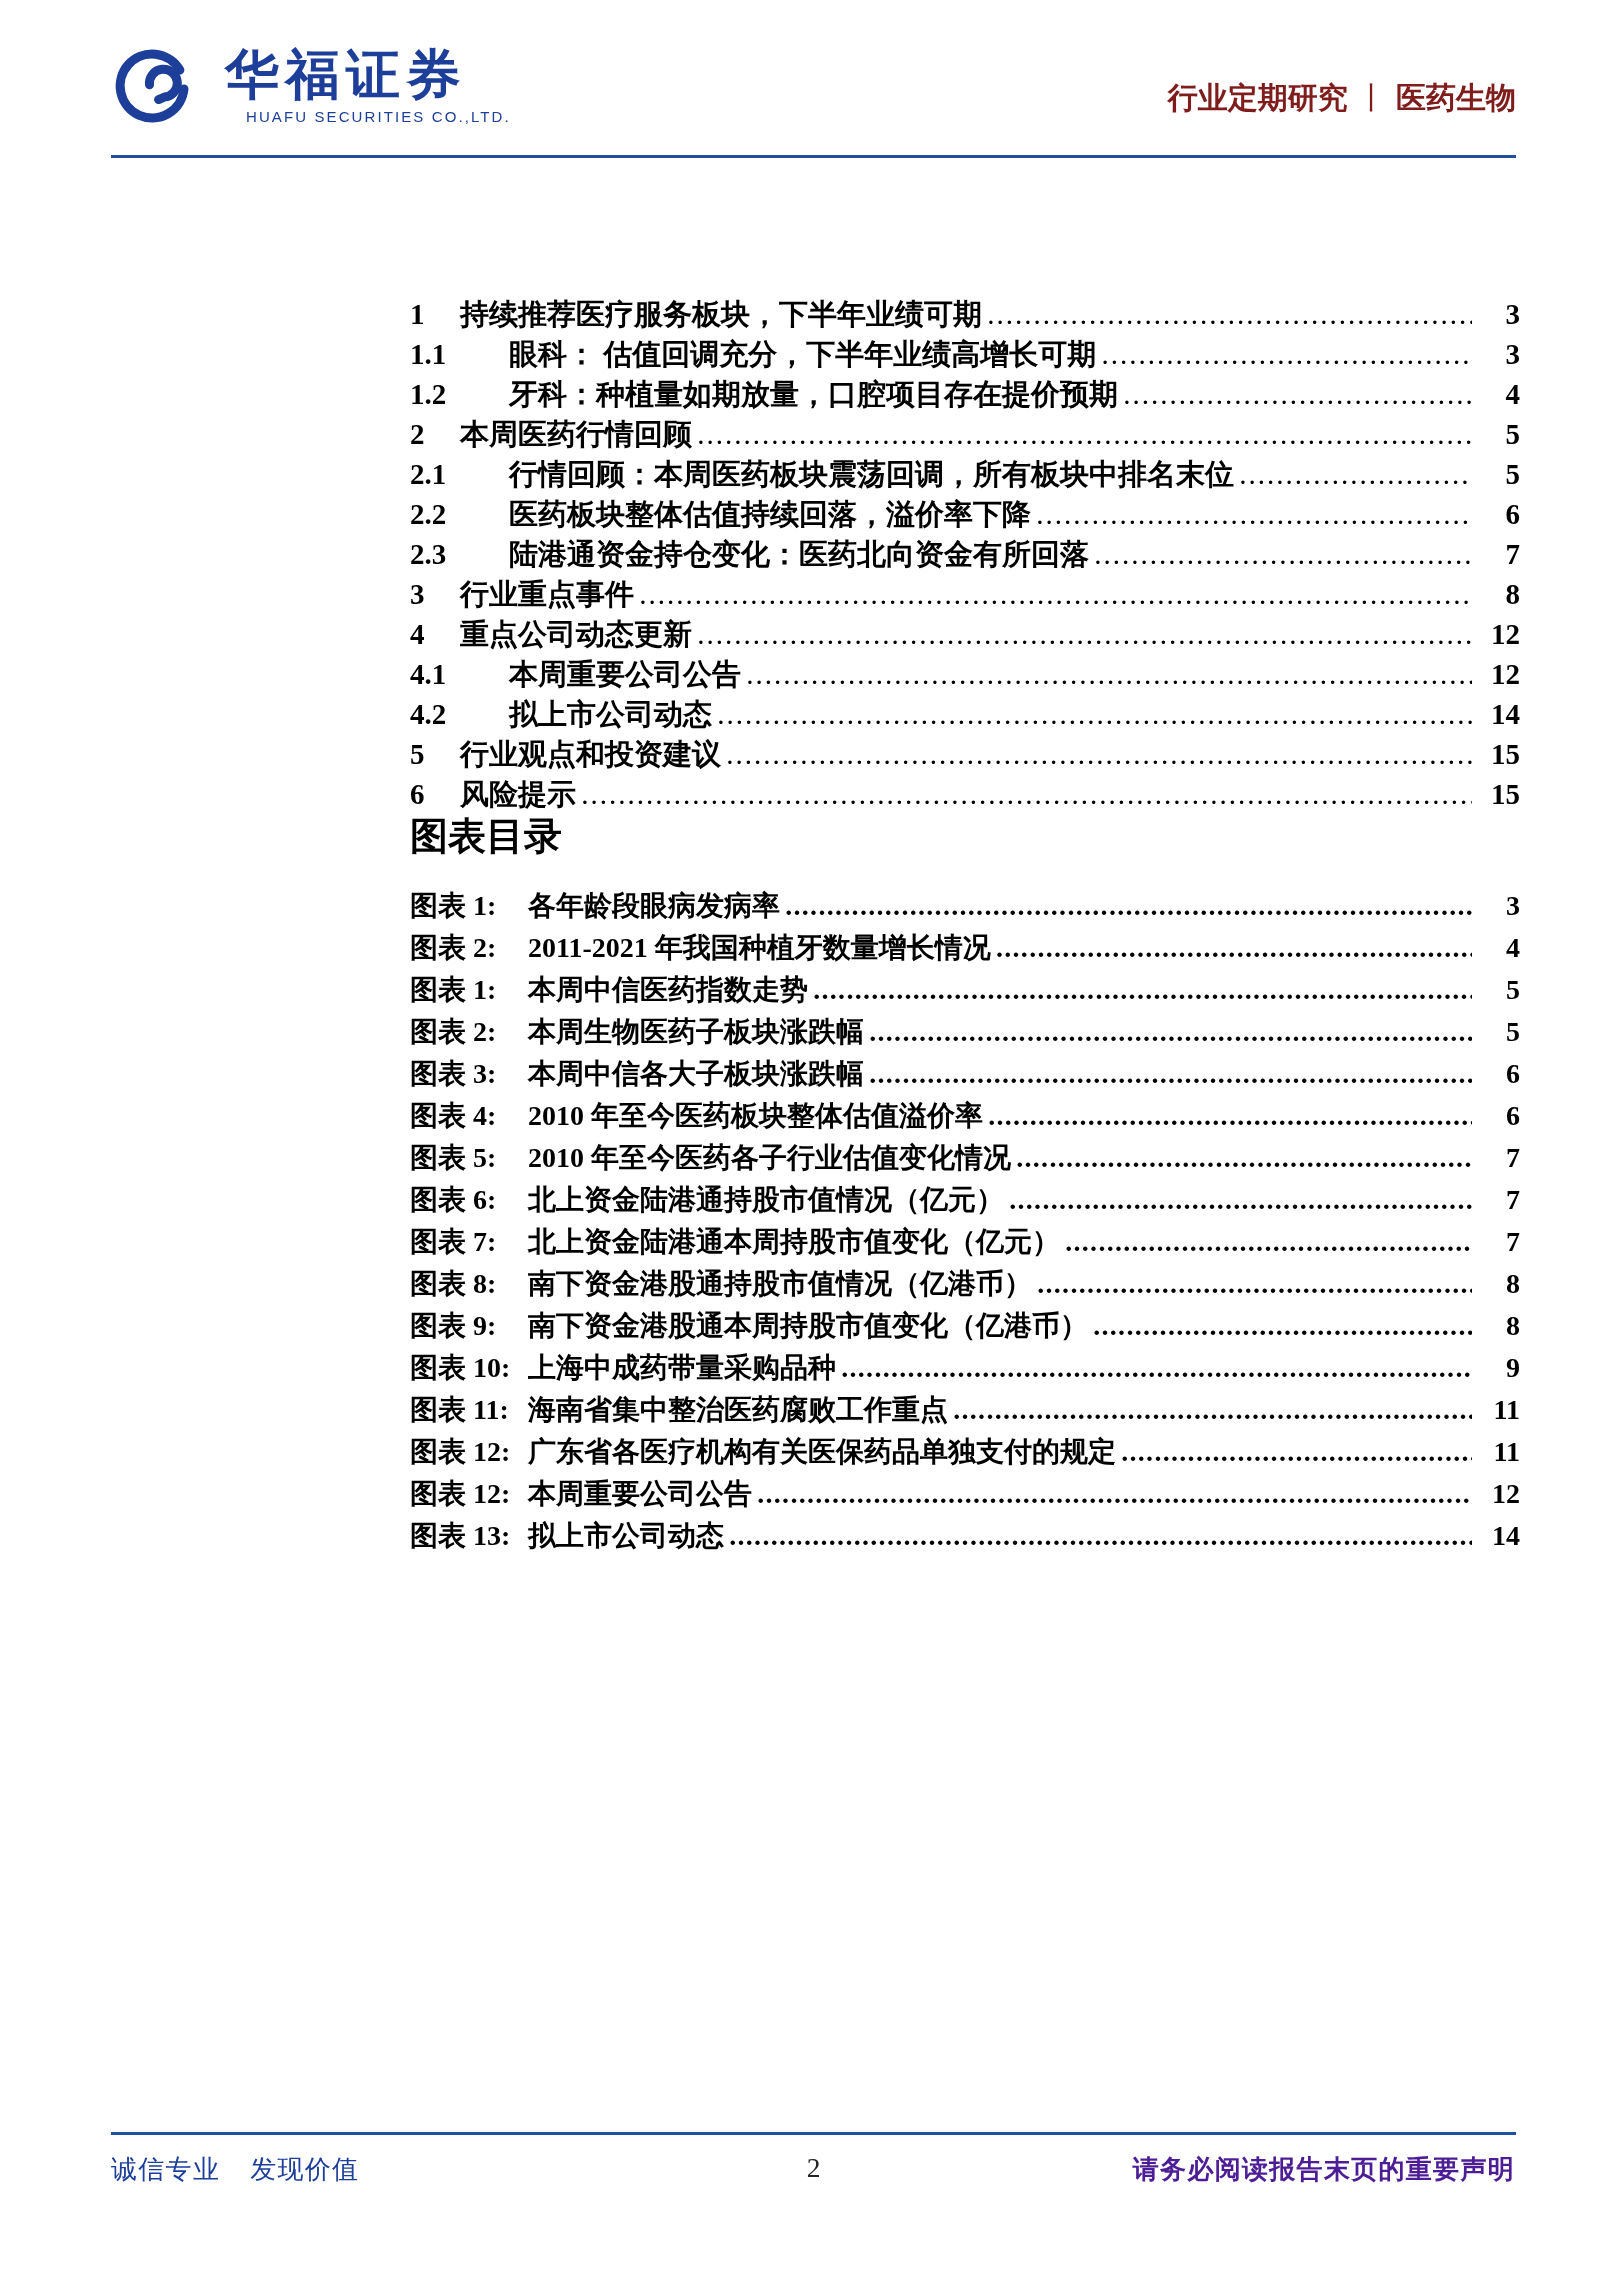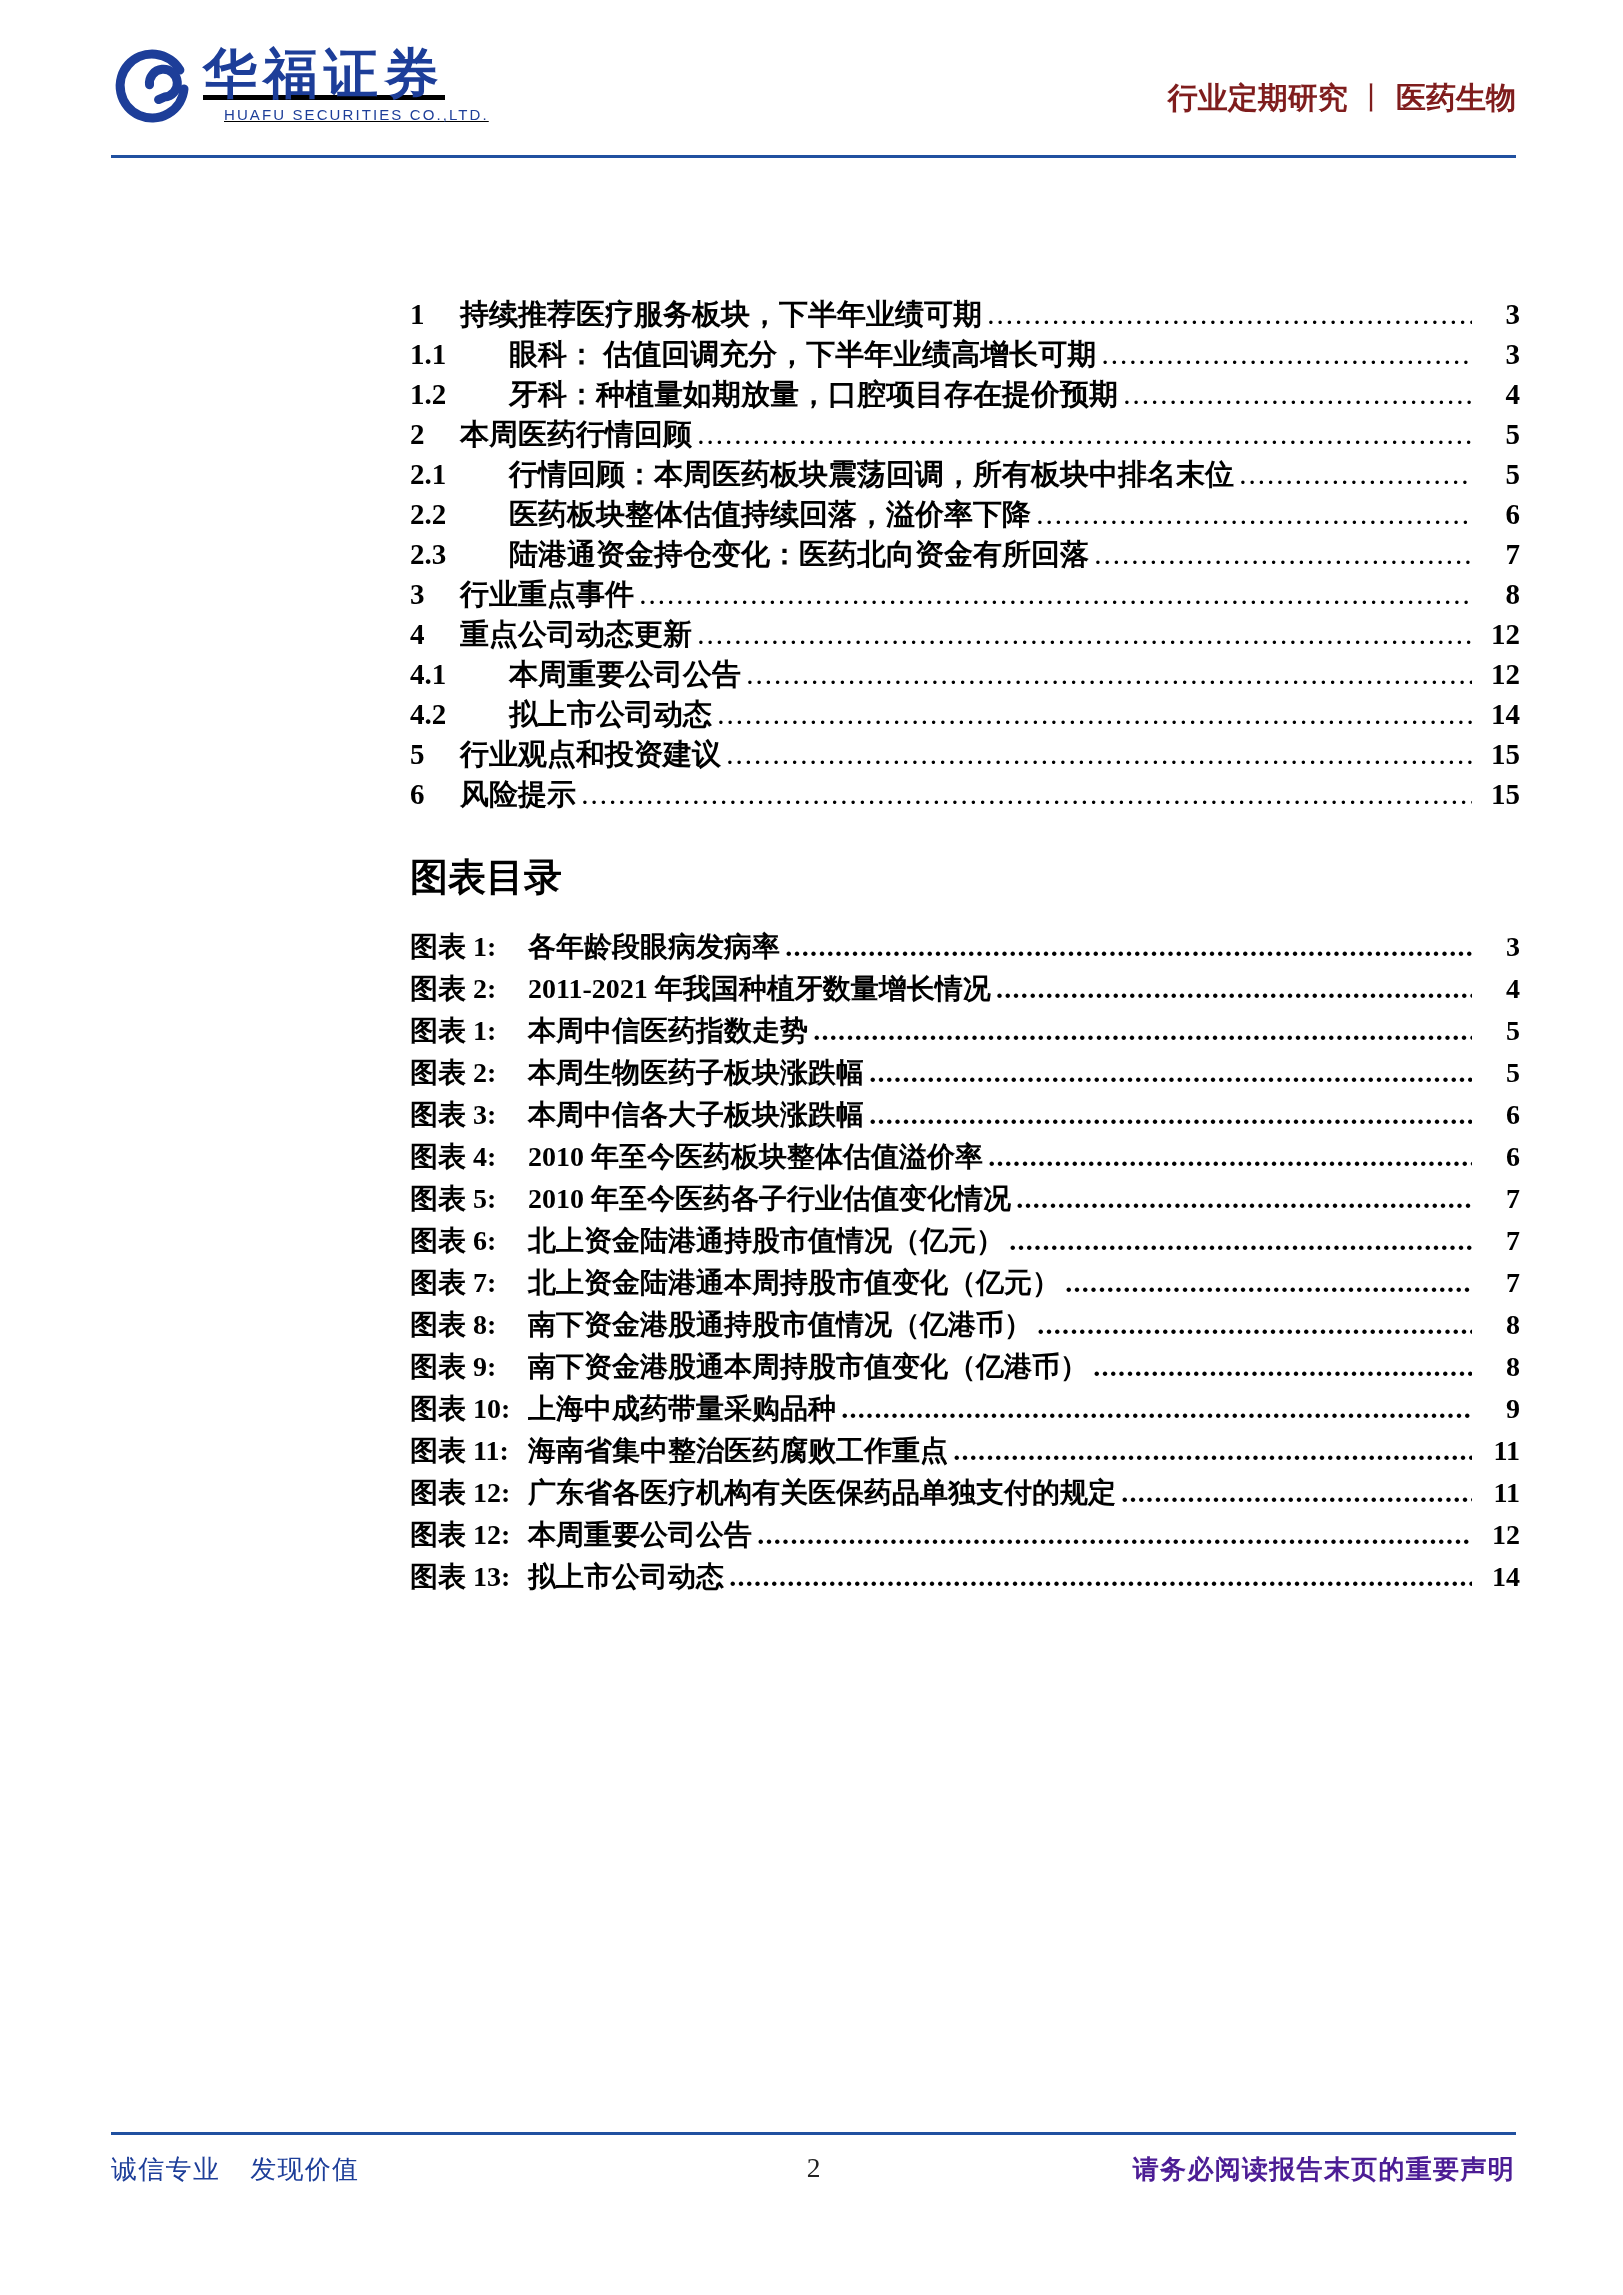--- a/index.html
+++ b/index.html
@@ -11,21 +11,21 @@
     overflow:hidden;
     font-family:"Liberation Serif","DejaVu Serif",serif;
     color:#000;
   }
 
   
   .header {
     position:absolute; top:43px; left:111px; right:107px;
     display:flex; justify-content:space-between; align-items:flex-end;
   }
-  .brand { display:flex; align-items:center; gap:10px;text-decoration:underline; }
+  .brand { display:flex; align-items:flex-end; gap:32px; }
   .brand-logo { width:82px; height:82px; flex:0 0 auto; }
   .brand-text { display:flex; flex-direction:column; }
   .brand-cn {
     font-family:"Liberation Sans","DejaVu Sans",sans-serif;
     font-size:54px; font-weight:700; color:#1d3e99;
     letter-spacing:6.5px; line-height:1.05; white-space:nowrap;
   }
   .brand-en {
     font-family:"Liberation Sans","DejaVu Sans",sans-serif;
     font-size:15px; color:#1d3e99; letter-spacing:2.1px;
@@ -42,21 +42,21 @@
   .rule-top { top:155px; }
   .rule-bottom { top:2132px; }
 
   
   .content { position:absolute; left:410px; top:294px; width:1110px; }
 
   .section-title {
     font-size:38px; font-weight:700; color:#000;
     margin:0 0 25px 0; line-height:1.2;
   }
-  .figures-title { margin-top:41px; }
+  .figures-title { }
 
   .toc-row, .fig-row {
     display:flex; align-items:baseline;
     white-space:nowrap;
   }
   .toc-row { font-size:29px; line-height:40px; font-weight:700; }
   .fig-row { font-size:28px; line-height:42px; font-weight:700; }
 
   .toc-num { flex:0 0 auto; display:inline-block; }
   .toc-row.lvl1 .toc-num { width:50px; }

